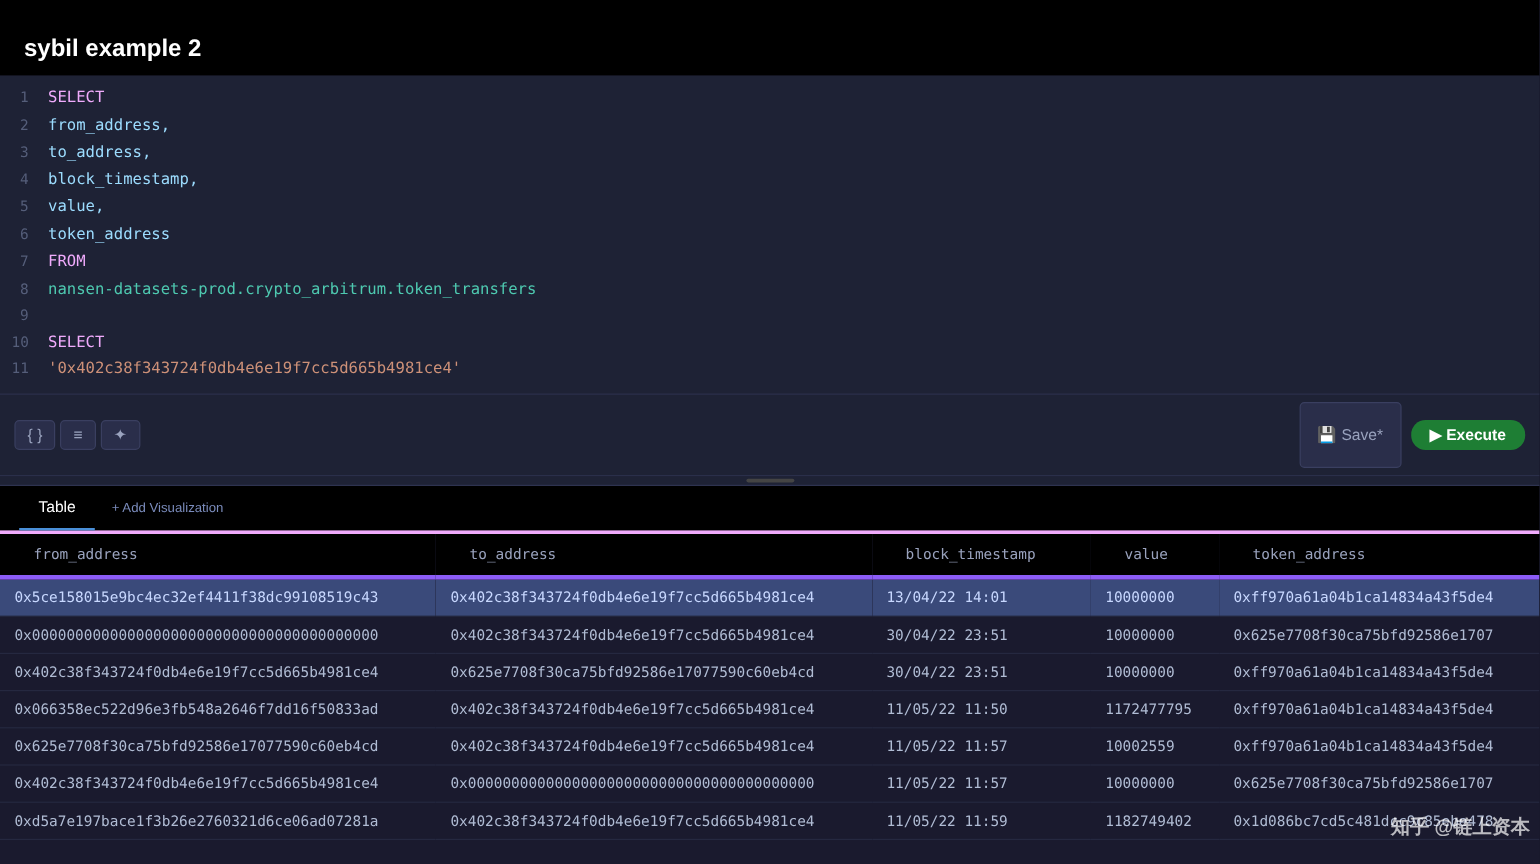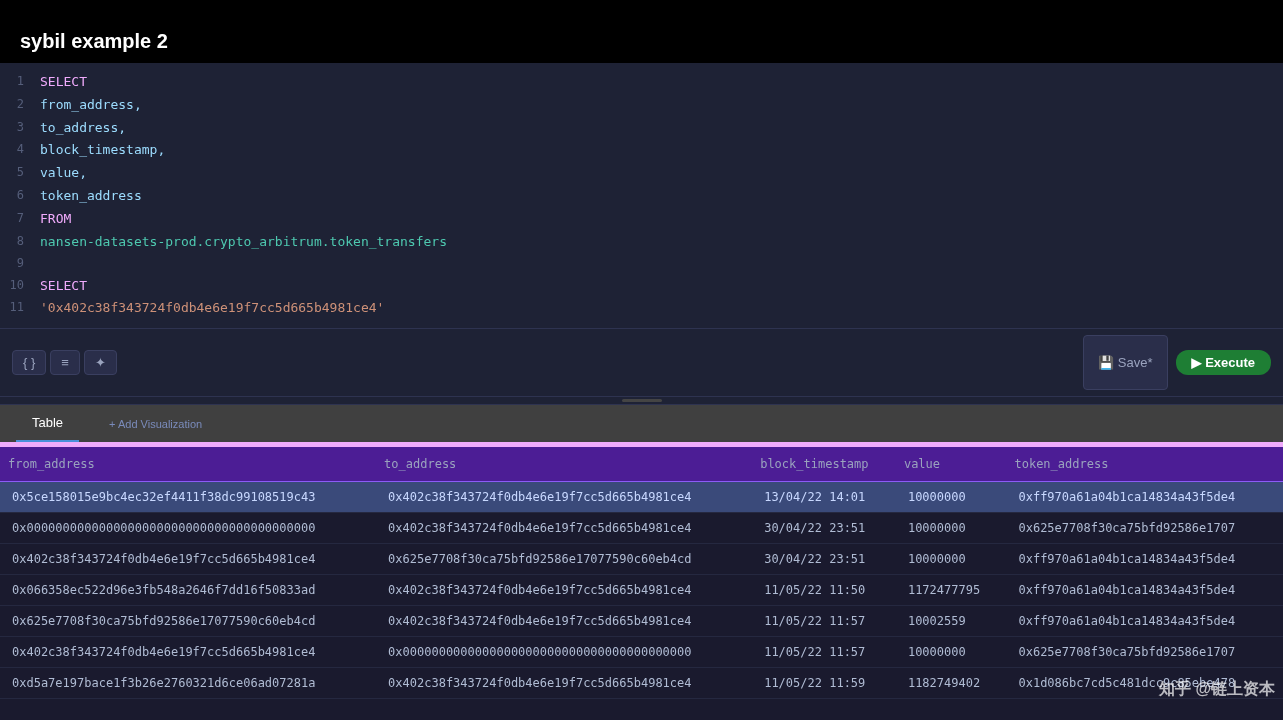--- a/index.html
+++ b/index.html
@@ -126,23 +126,23 @@
     .results-area {
       background: #1a1a2e;
       flex: 1;
     }
 
     
     .tabs {
       display: flex;
       align-items: center;
       padding: 0 16px;
-      border-bottom: 5px solid #f0abfc;
-      background: #404040;
-      gap: 16px;
+      border-bottom: 3px solid #f0abfc;
+      background: #000000;
+      gap: 0;
     }
     .tab {
       padding: 10px 16px;
       color: #9aa3be;
       cursor: pointer;
       font-size: 13px;
       font-family: sans-serif;
       border-bottom: 2px solid transparent;
     }
     .tab.active {
@@ -165,26 +165,26 @@
       overflow: auto;
       height: 380px;
       position: relative;
     }
     .data-table {
       width: 100%;
       border-collapse: collapse;
       font-size: 12px;
     }
     .data-table th {
-      background: #4c1d95;
+      background: #000000;
       color: #9aa3be;
       text-align: left;
-      padding: 10px 8px;
+      padding: 10px 28px;
       font-weight: normal;
-      border-bottom: 1px solid #8b5cf6;
+      border-bottom: 4px solid #8b5cf6;
       white-space: nowrap;
       position: sticky;
       top: 0;
       z-index: 2;
     }
     .data-table td {
       padding: 8px 12px;
       border-bottom: 1px solid #252840;
       white-space: nowrap;
       overflow: hidden;

